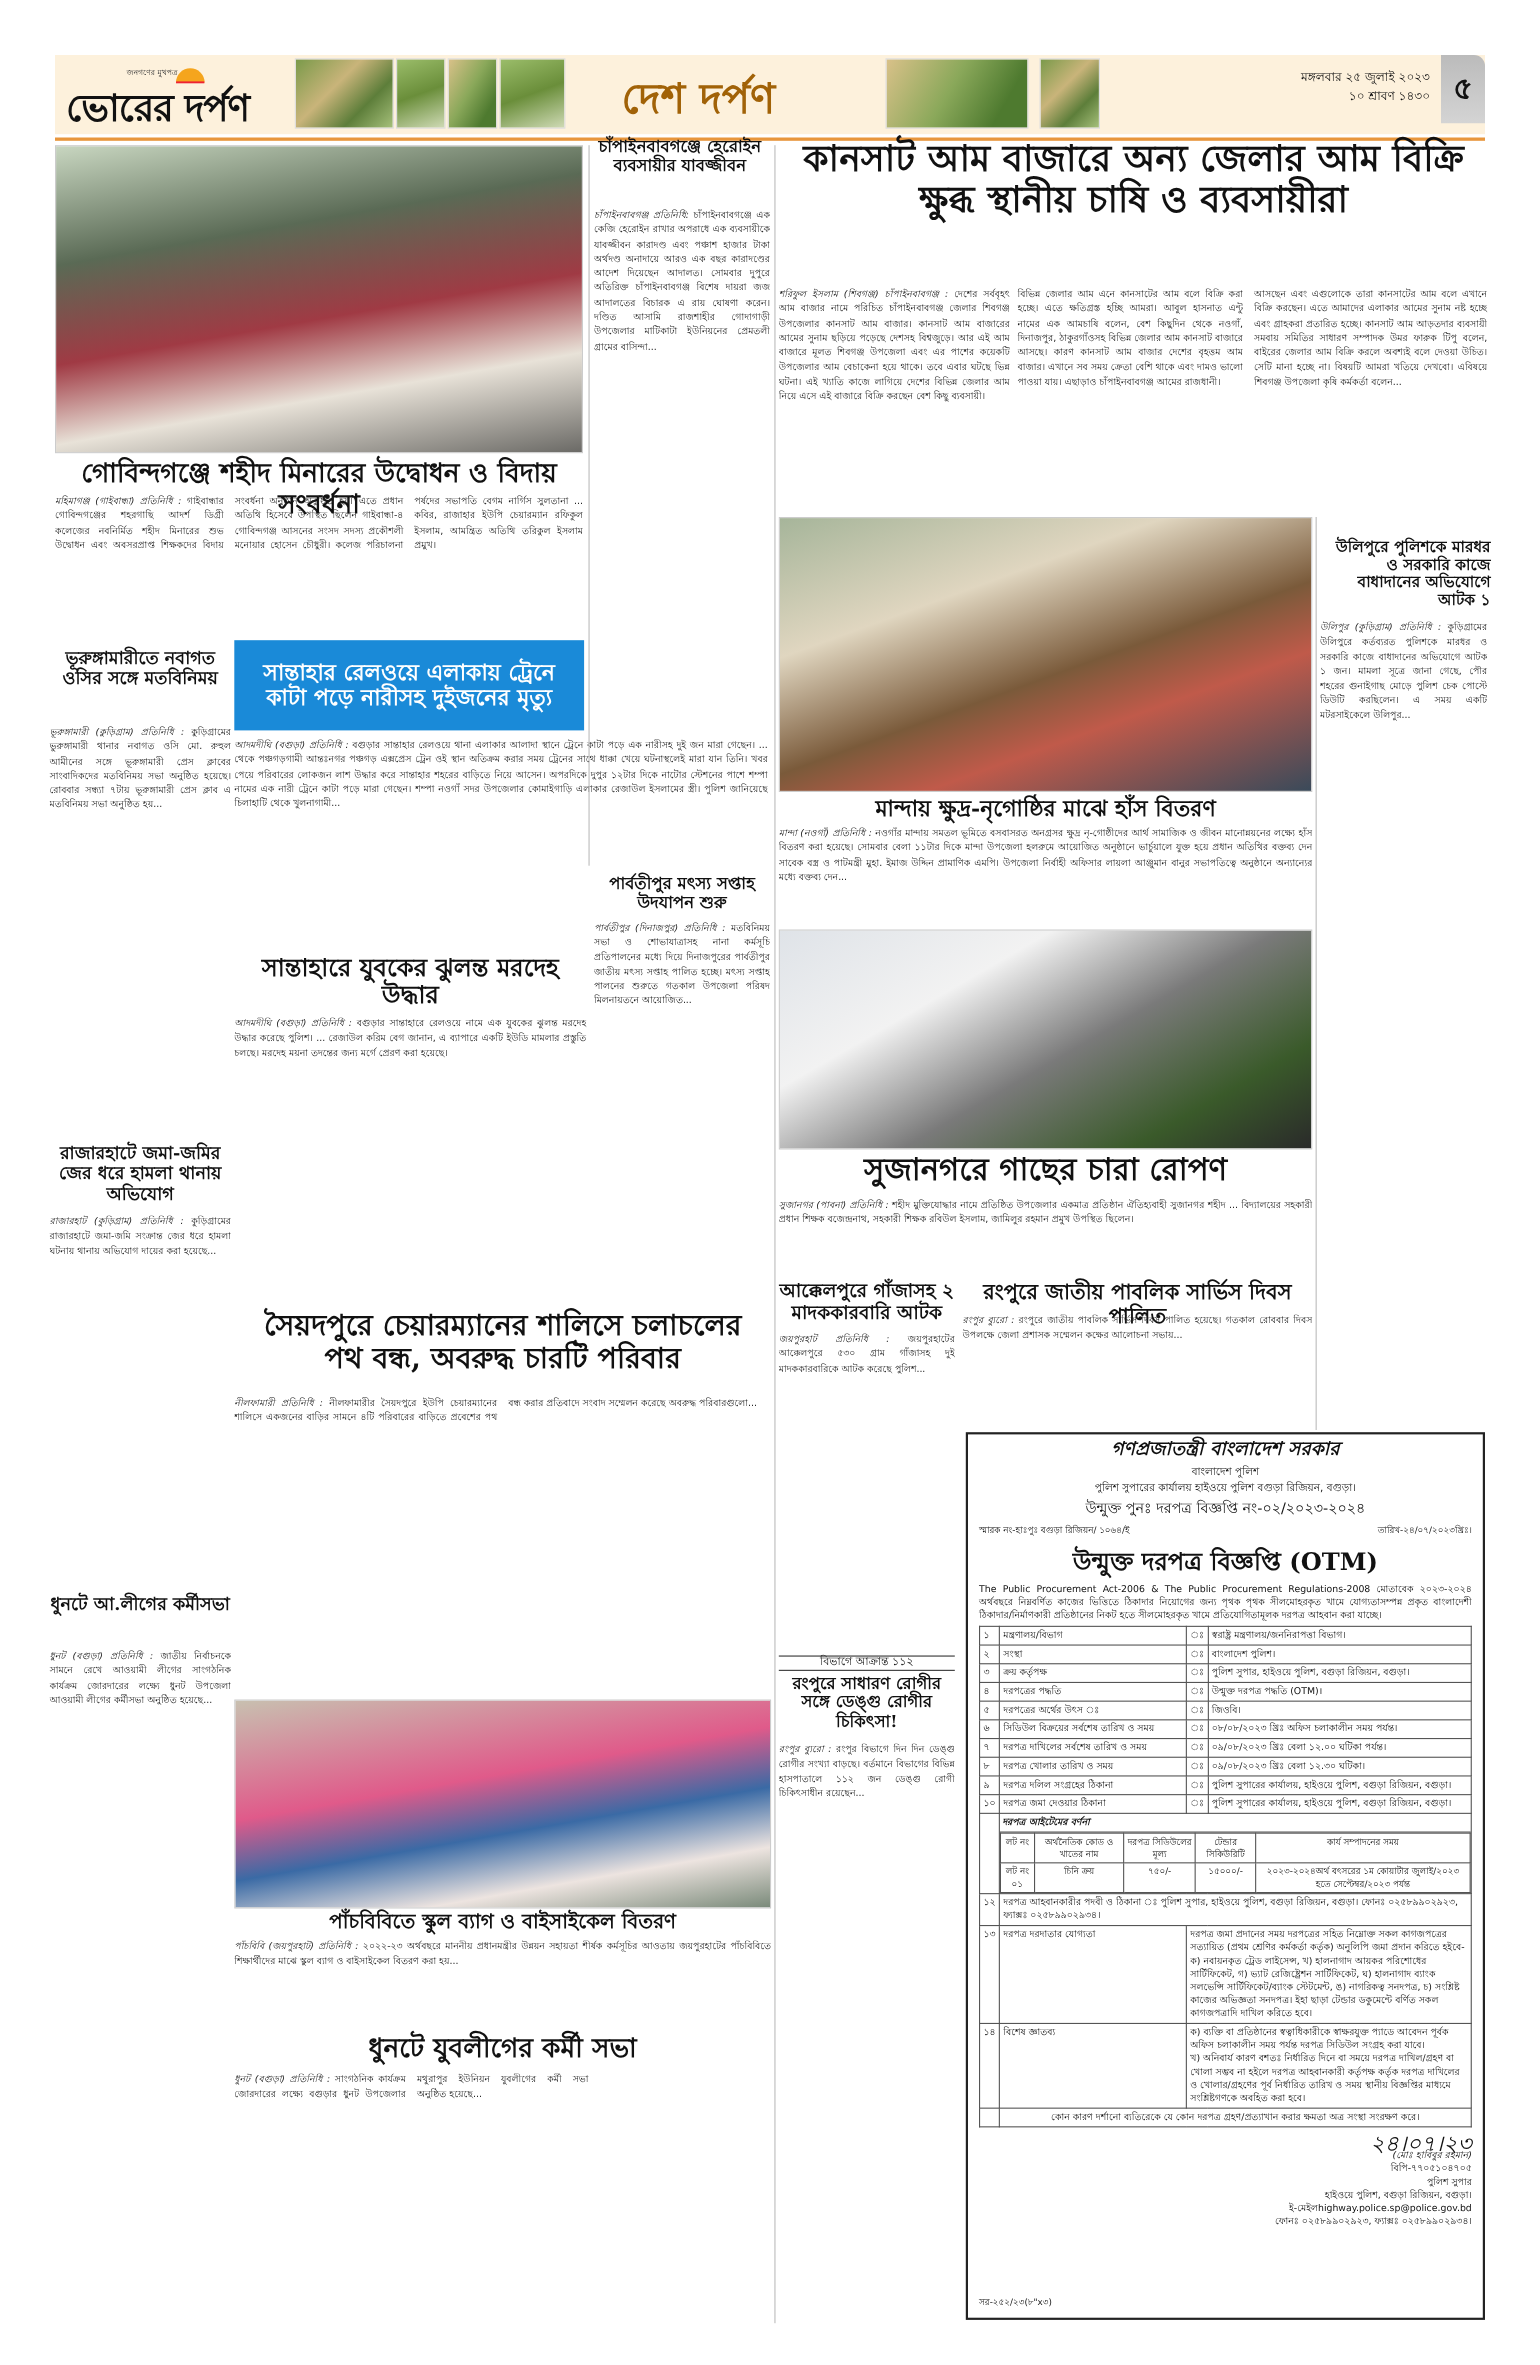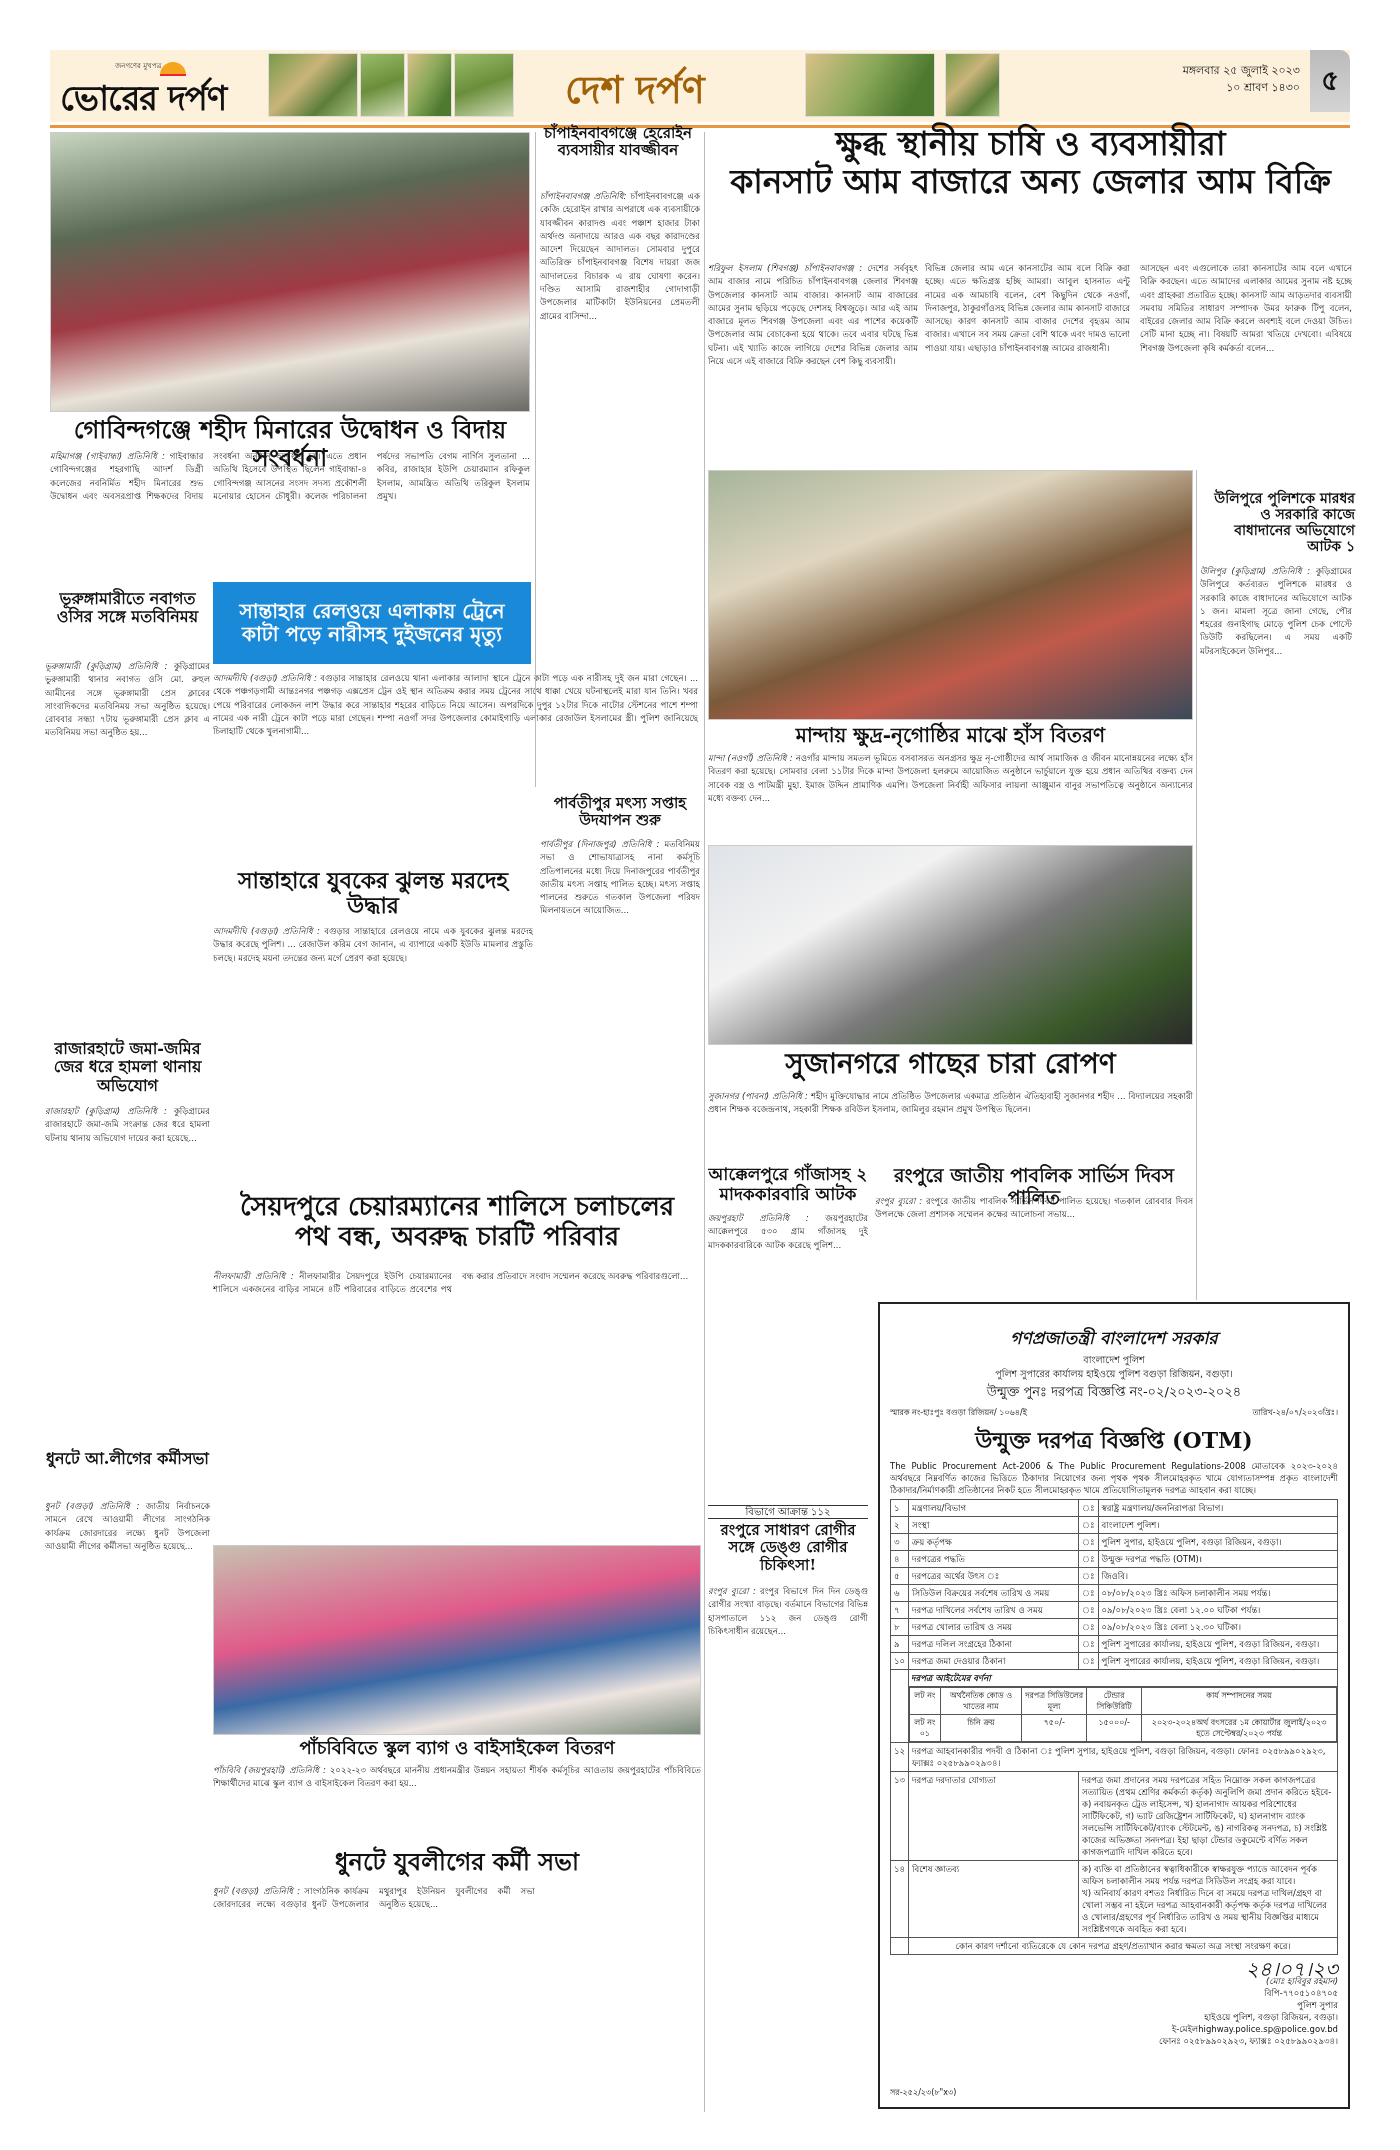--- a/index.html
+++ b/index.html
@@ -20,21 +20,21 @@
 .head{font-family:"DejaVu Serif",serif;font-weight:bold;color:#111;text-align:center;line-height:1.15}
 .body-text{font-size:8.5px;line-height:13.3px;color:#222;text-align:justify;overflow:hidden}
 .body-text .byline{font-weight:normal;font-style:italic}
 .img{border:1px solid #ccc}
 .img1{background:linear-gradient(170deg,#c8d6c0,#5a6a55 30%,#a03a44 55%,#e8e2d8 75%,#6b6a66)}
 .img2{background:linear-gradient(160deg,#a6b59a,#e0d6c0 30%,#7a5a3a 55%,#c05a4a 70%,#3a4a5a)}
 .img3{background:linear-gradient(150deg,#dfe3e8,#f2f2f2 30%,#7a7a7a 55%,#3a5a2a 80%,#2a2a2a)}
 .img4{background:linear-gradient(170deg,#c8c0b0,#e05a8a 40%,#3a6aa5 60%,#ede4e0 80%,#7a8a7a)}
 .bluebox{background:#1a8ad8;color:#fff}
 .bluebox .head{color:#fff}
-.notice{left:878px;top:1302px;width:472px;height:807px;border:2px solid #222;padding:21px 10px}
+.notice{left:878px;top:1302px;width:472px;height:807px;border:2px solid #222;padding:0 10px}
 .notice .n-title{text-align:center;font-family:"DejaVu Serif",serif;font-weight:bold;font-style:italic;font-size:17px}
 .notice .n-sub{text-align:center;font-size:9.5px;line-height:14px}
 .notice .n-no{text-align:center;font-size:13px;margin-top:1px}
 .notice .n-ref{display:flex;justify-content:space-between;font-size:8px;margin-top:3px}
 .notice .n-big{text-align:center;font-family:"DejaVu Serif",serif;font-weight:bold;font-size:22px;margin-top:4px}
 .notice .n-intro{font-size:8.5px;line-height:12px;text-align:justify}
 .ntable{width:100%;border-collapse:collapse;font-size:8.5px;margin-top:3px}
 .ntable td{border:1px solid #555;padding:2px 3px;vertical-align:top;line-height:12px}
 .ntable .c1{width:16px}
 .ntable .c2{width:170px}
@@ -75,22 +75,22 @@
   <span>গাইবান্ধার গোবিন্দগঞ্জের শহরগাছি আদর্শ ডিগ্রী কলেজের নবনির্মিত শহীদ মিনারের শুভ উদ্বোধন এবং অবসরপ্রাপ্ত শিক্ষকদের বিদায় সংবর্ধনা অনুষ্ঠান অনুষ্ঠিত হয়। এতে প্রধান অতিথি হিসেবে উপস্থিত ছিলেন গাইবান্ধা-৪ গোবিন্দগঞ্জ আসনের সংসদ সদস্য প্রকৌশলী মনোয়ার হোসেন চৌধুরী। কলেজ পরিচালনা পর্ষদের সভাপতি বেগম নার্গিস সুলতানা ... কবির, রাজাহার ইউপি চেয়ারম্যান রফিকুল ইসলাম, আমন্ত্রিত অতিথি তরিকুল ইসলাম প্রমুখ।</span>
 </div>
 
 <div class="abs head" style="left:538px;top:125px;width:160px;font-size:15px">চাঁপাইনবাবগঞ্জে হেরোইন ব্যবসায়ীর যাবজ্জীবন</div>
 <div class="abs body-text" style="left:540px;top:190px;width:160px;height:595px">
   <span class="byline">চাঁপাইনবাবগঞ্জ প্রতিনিধি:</span>
   <span>চাঁপাইনবাবগঞ্জে এক কেজি হেরোইন রাখার অপরাধে এক ব্যবসায়ীকে যাবজ্জীবন কারাদণ্ড এবং পঞ্চাশ হাজার টাকা অর্থদণ্ড অনাদায়ে আরও এক বছর কারাদণ্ডের আদেশ দিয়েছেন আদালত। সোমবার দুপুরে অতিরিক্ত চাঁপাইনবাবগঞ্জ বিশেষ দায়রা জজ আদালতের বিচারক এ রায় ঘোষণা করেন। দণ্ডিত আসামি রাজশাহীর গোদাগাড়ী উপজেলার মাটিকাটা ইউনিয়নের প্রেমতলী গ্রামের বাসিন্দা...</span>
 </div>
 
 <div class="abs head" style="left:708px;top:125px;width:645px;font-size:33px">
+  <div>কানসাট আম বাজারে অন্য জেলার আম বিক্রি</div>
   <div>ক্ষুব্ধ স্থানীয় চাষি ও ব্যবসায়ীরা</div>
-  <div>কানসাট আম বাজারে অন্য জেলার আম বিক্রি</div>
 </div>
 <div class="abs body-text" style="left:708px;top:262px;width:210px;height:200px">
   <span class="byline">শরিফুল ইসলাম (শিবগঞ্জ) চাঁপাইনবাবগঞ্জ :</span>
   <span>দেশের সর্ববৃহৎ আম বাজার নামে পরিচিত চাঁপাইনবাবগঞ্জ জেলার শিবগঞ্জ উপজেলার কানসাট আম বাজার। কানসাট আম বাজারের আমের সুনাম ছড়িয়ে পড়েছে দেশসহ বিশ্বজুড়ে। আর এই আম বাজারে মূলত শিবগঞ্জ উপজেলা এবং এর পাশের কয়েকটি উপজেলার আম বেচাকেনা হয়ে থাকে। তবে এবার ঘটছে ভিন্ন ঘটনা। এই খ্যাতি কাজে লাগিয়ে দেশের বিভিন্ন জেলার আম নিয়ে এসে এই বাজারে বিক্রি করছেন বেশ কিছু ব্যবসায়ী।</span>
 </div>
 <div class="abs body-text" style="left:925px;top:262px;width:205px;height:200px">বিভিন্ন জেলার আম এনে কানসাটের আম বলে বিক্রি করা হচ্ছে। এতে ক্ষতিগ্রস্ত হচ্ছি আমরা। আবুল হাসনাত এন্টু নামের এক আমচাষি বলেন, বেশ কিছুদিন থেকে নওগাঁ, দিনাজপুর, ঠাকুরগাঁওসহ বিভিন্ন জেলার আম কানসাট বাজারে আসছে। কারণ কানসাট আম বাজার দেশের বৃহত্তম আম বাজার। এখানে সব সময় ক্রেতা বেশি থাকে এবং দামও ভালো পাওয়া যায়। এছাড়াও চাঁপাইনবাবগঞ্জ আমের রাজধানী।</div>
 <div class="abs body-text" style="left:1140px;top:262px;width:212px;height:200px">আসছেন এবং এগুলোকে তারা কানসাটের আম বলে এখানে বিক্রি করছেন। এতে আমাদের এলাকার আমের সুনাম নষ্ট হচ্ছে এবং গ্রাহকরা প্রতারিত হচ্ছে। কানসাট আম আড়তদার ব্যবসায়ী সমবায় সমিতির সাধারণ সম্পাদক উমর ফারুক টিপু বলেন, বাইরের জেলার আম বিক্রি করলে অবশ্যই বলে দেওয়া উচিত। সেটি মানা হচ্ছে না। বিষয়টি আমরা খতিয়ে দেখবো। এবিষয়ে শিবগঞ্জ উপজেলা কৃষি কর্মকর্তা বলেন...</div>
 
 <div class="abs head" style="left:1200px;top:490px;width:155px;font-size:14px;text-align:right">উলিপুরে পুলিশকে মারধর ও সরকারি কাজে বাধাদানের অভিযোগে আটক ১</div>
 <div class="abs body-text" style="left:1200px;top:565px;width:152px;height:735px">

